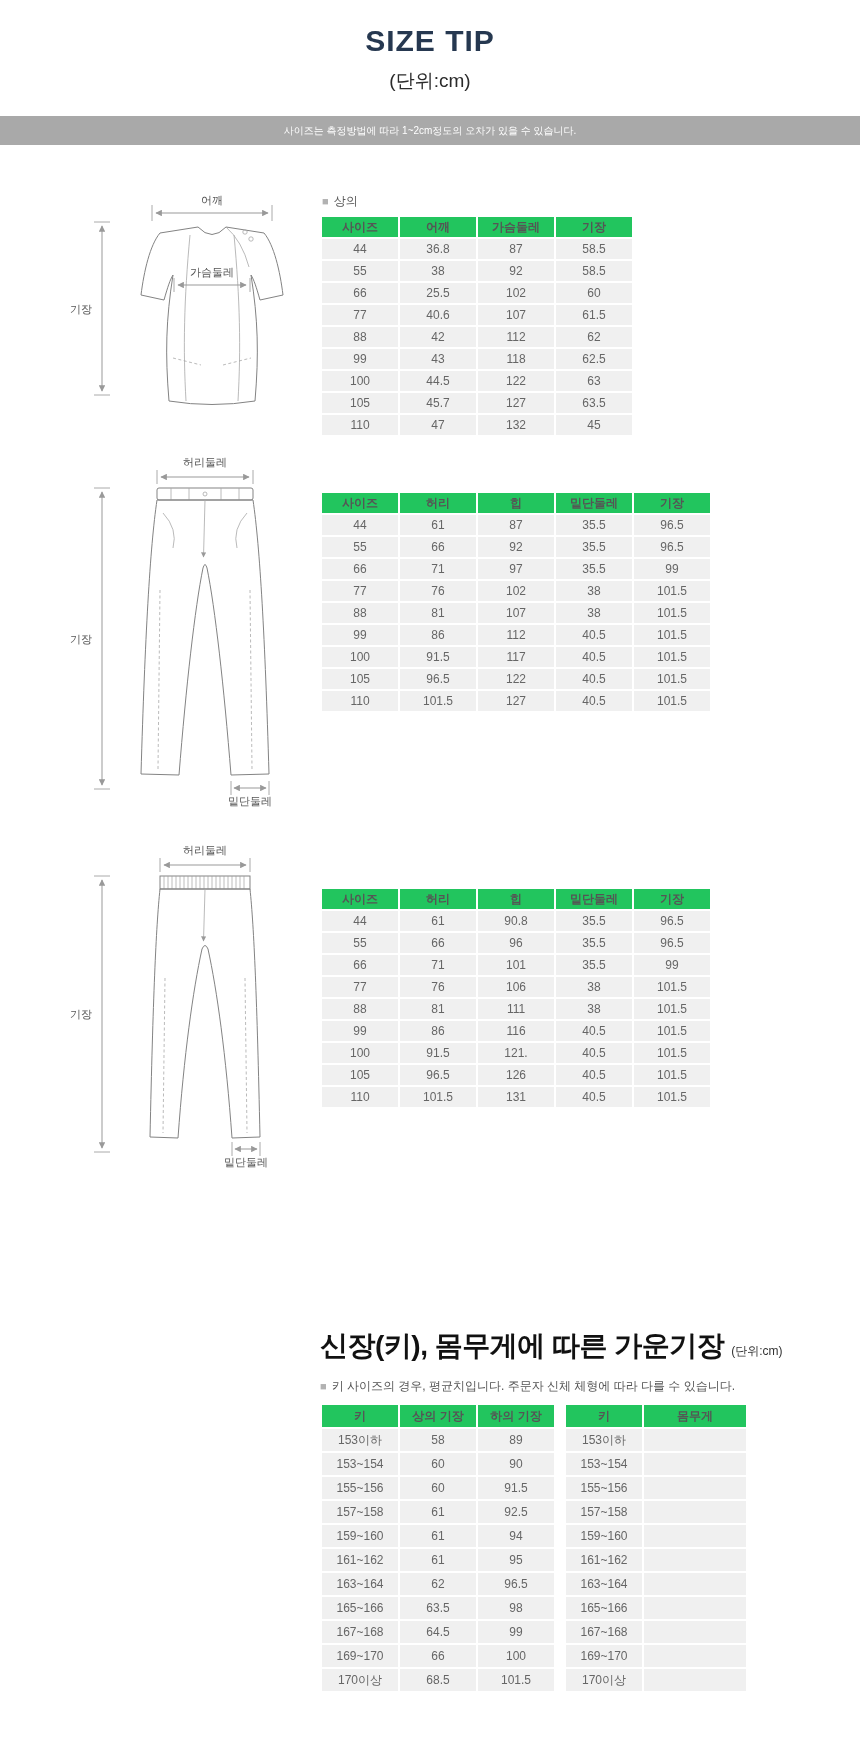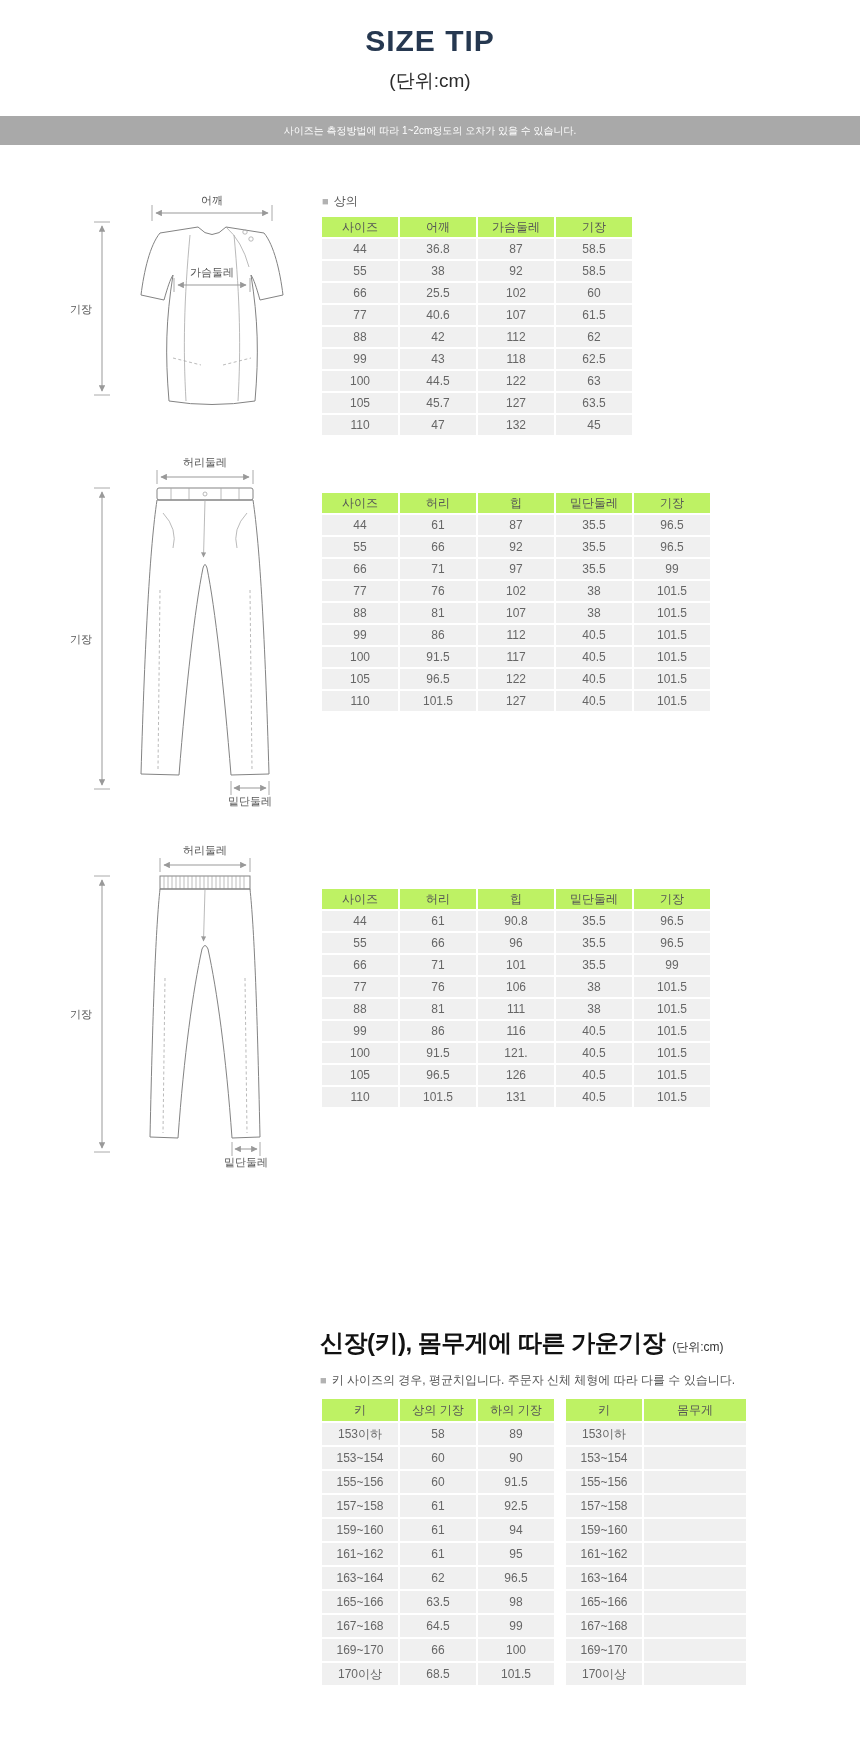--- a/index.html
+++ b/index.html
@@ -14,27 +14,27 @@
   .diagram-col{flex:0 0 258px;}
   .sec1{margin-top:44px;}
   .sec1 .table-col{margin-top:4px;}
   .sec2{margin-top:18px;}
   .sec2 .table-col{margin-top:36px;}
   .sec3{margin-top:36px;}
   .sec3 .table-col{margin-top:44px;}
   .sec-label{font-size:12px;color:#555;margin:0 0 5px 2px;}
   .bullet{color:#b2b2b2;margin-right:5px;font-size:11px;}
   table.sz-table{border-collapse:separate;border-spacing:2px;}
-  .sz-table th{background:#bef264;color:#555;font-weight:normal;}
+  .sz-table th{background:#22c55e;color:#555;font-weight:bold;}
   .sz-table td{background:#f0f0f0;color:#666;}
   .sz-table th,.sz-table td{width:76px;height:20px;font-size:12px;text-align:center;padding:0;}
   .weight-table th:last-child,.weight-table td:last-child{width:102px;}
   .gown{margin-left:320px;margin-top:158px;}
   .gown-title-row{display:flex;align-items:baseline;gap:7px;}
-  .gown-title{margin:0;font-size:24px;font-weight:bold;color:#111;letter-spacing:-0.5px;}
+  .gown-title{margin:0;font-size:28px;font-weight:bold;color:#111;letter-spacing:-0.5px;}
   .gown-unit{font-size:12px;color:#333;}
   .gown-note{margin-top:13px;font-size:12px;color:#555;}
   .gown-tables{display:flex;gap:8px;margin-top:8px;}
   .gown .sz-table th,.gown .sz-table td{height:22px;}
   svg{display:block;}
   svg .dim{font-size:11px;fill:#555;}
   .outline{stroke:#838383;fill:none;stroke-width:1;}
   .seam{stroke:#a8a8a8;fill:none;stroke-width:0.8;}
   .dash{stroke:#a8a8a8;fill:none;stroke-width:0.8;stroke-dasharray:3,2.5;}
   .arrow{stroke:#999;fill:none;stroke-width:1;}

